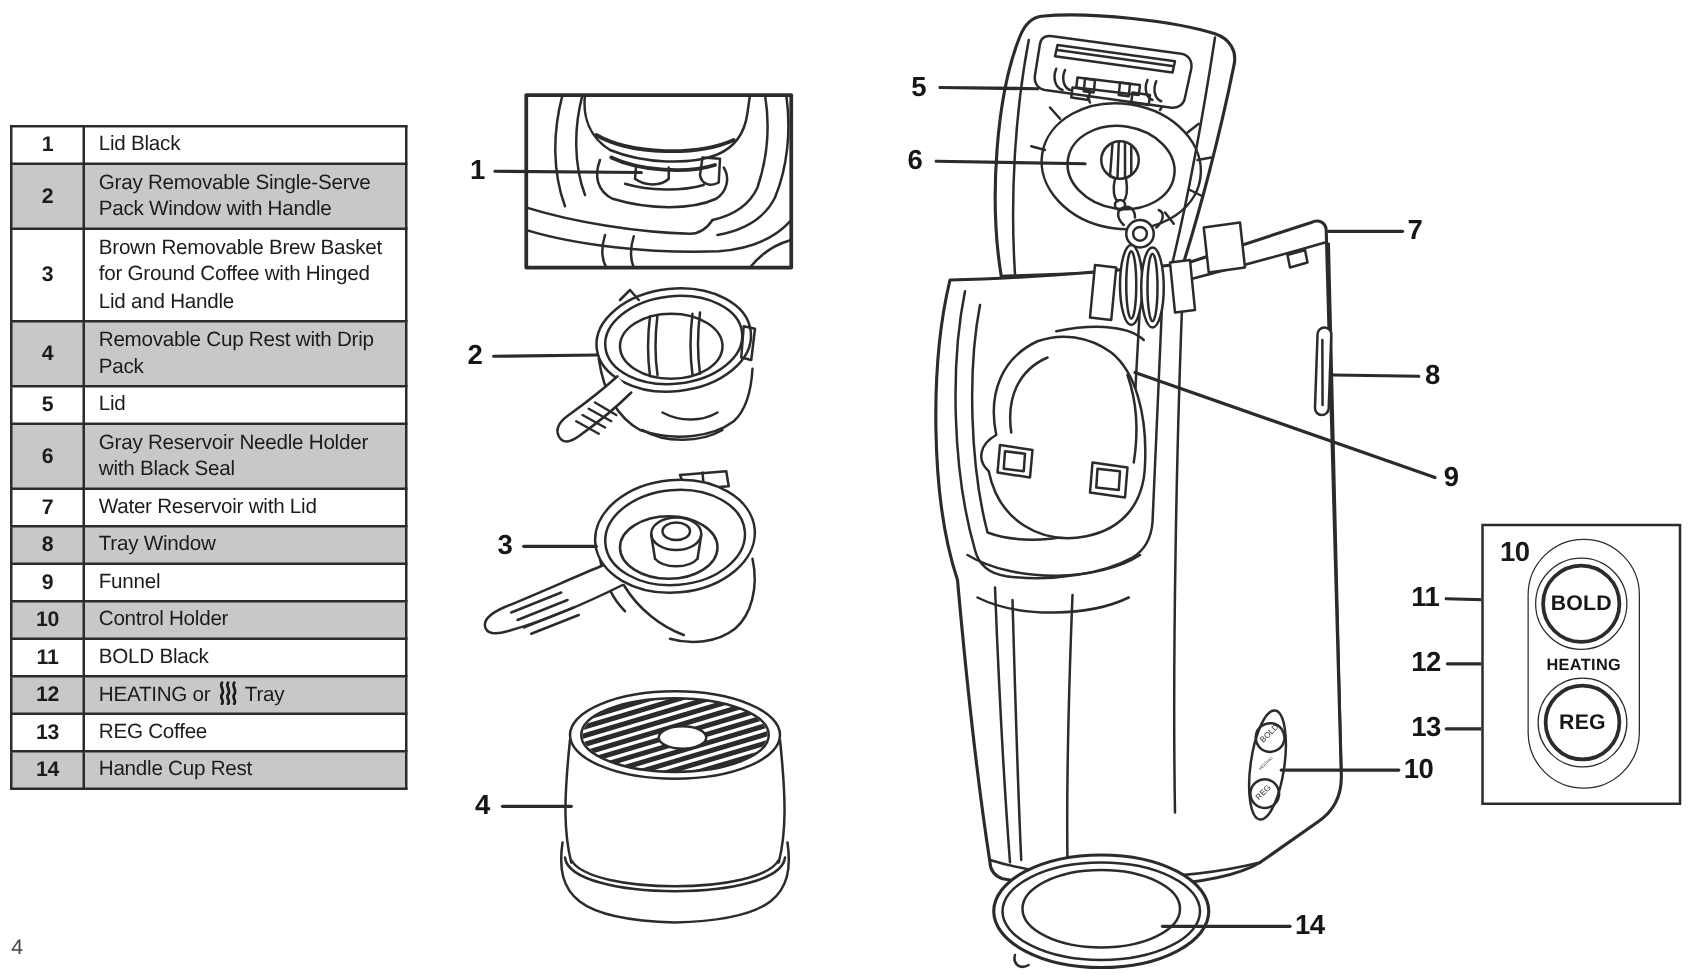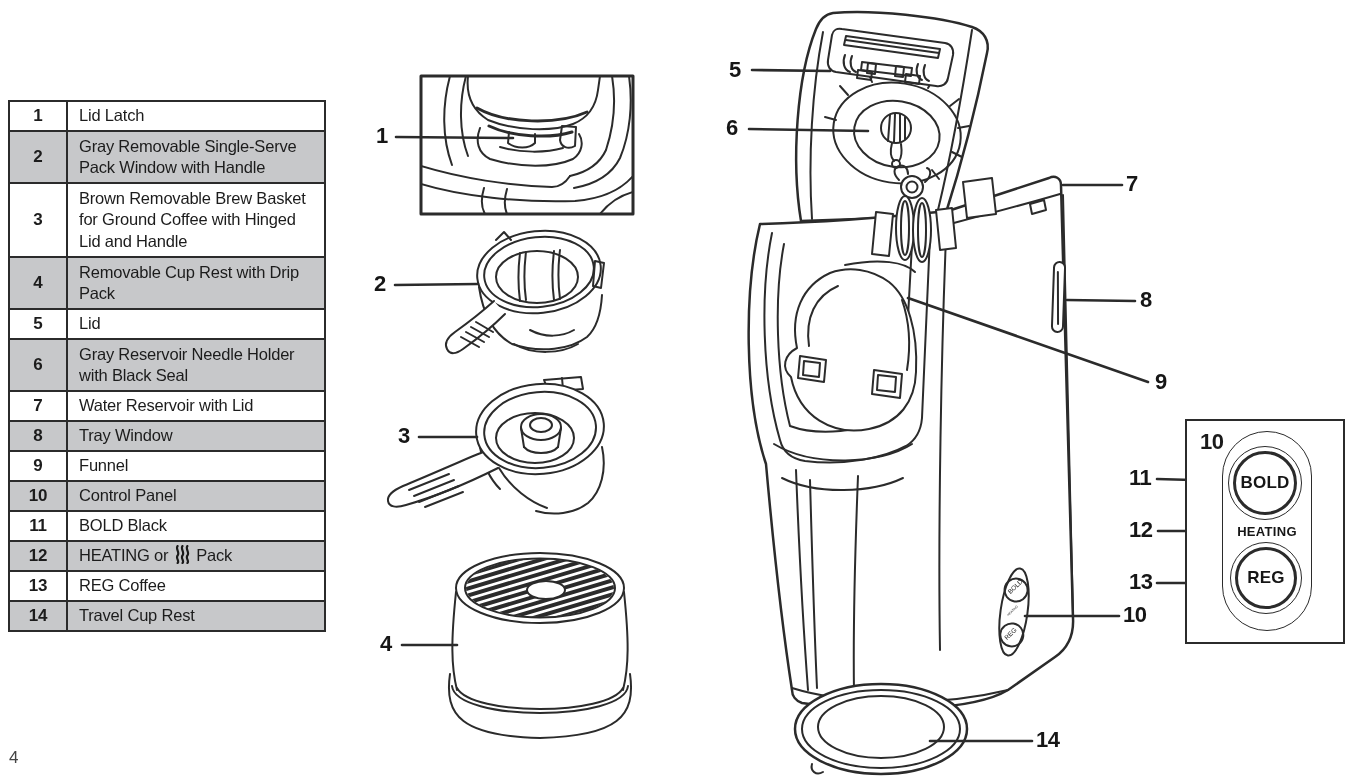--- a/index.html
+++ b/index.html
@@ -284,21 +284,21 @@
   </svg>
 
   <table class="parts-table">
     <colgroup>
         <col style="width:58px">
         <col>
       </colgroup>
     <tbody>
       <tr class="h1">
         <td class="num">1</td>
-        <td>Lid Latch</td>
+        <td>Lid Black</td>
       </tr>
       <tr class="h2 gray">
         <td class="num">2</td>
         <td>Gray Removable Single-Serve Pack Window with Handle</td>
       </tr>
       <tr class="h3">
         <td class="num">3</td>
         <td>Brown Removable Brew Basket for Ground Coffee with Hinged Lid and Handle</td>
       </tr>
       <tr class="h2 gray">
@@ -320,45 +320,45 @@
       <tr class="h1 gray">
         <td class="num">8</td>
         <td>Tray Window</td>
       </tr>
       <tr class="h1">
         <td class="num">9</td>
         <td>Funnel</td>
       </tr>
       <tr class="h1 gray">
         <td class="num">10</td>
-        <td>Control Panel</td>
+        <td>Control Holder</td>
       </tr>
       <tr class="h1">
         <td class="num">11</td>
         <td>BOLD Black</td>
       </tr>
       <tr class="h1 gray">
         <td class="num">12</td>
         <td>
           <span>HEATING or</span>
           <svg class="steam-ic" width="15" height="19" viewBox="0 0 15 19" fill="none" stroke="#1a1a1a" stroke-width="2.2" stroke-linecap="round">
             <path d="M2.6,1 C0.2,4 5.2,7.5 2.6,10.5 C0.4,13.2 4.9,16 2.6,18"></path>
             <path d="M7.5,1 C5.1,4 10.1,7.5 7.5,10.5 C5.3,13.2 9.8,16 7.5,18"></path>
             <path d="M12.4,1 C10,4 15,7.5 12.4,10.5 C10.2,13.2 14.7,16 12.4,18"></path>
           </svg>
-          <span>Pack</span>
+          <span>Tray</span>
         </td>
       </tr>
       <tr class="h1">
         <td class="num">13</td>
         <td>REG Coffee</td>
       </tr>
       <tr class="h1 gray">
         <td class="num">14</td>
-        <td>Travel Cup Rest</td>
+        <td>Handle Cup Rest</td>
       </tr>
     </tbody>
   </table>
 
   <div class="callout" style="left:376px;top:125px">1</div>
   <div class="callout" style="left:374px;top:273px">2</div>
   <div class="callout" style="left:398px;top:425px">3</div>
   <div class="callout" style="left:380px;top:633px">4</div>
   <div class="callout" style="left:729px;top:59px">5</div>
   <div class="callout" style="left:726px;top:117px">6</div>

